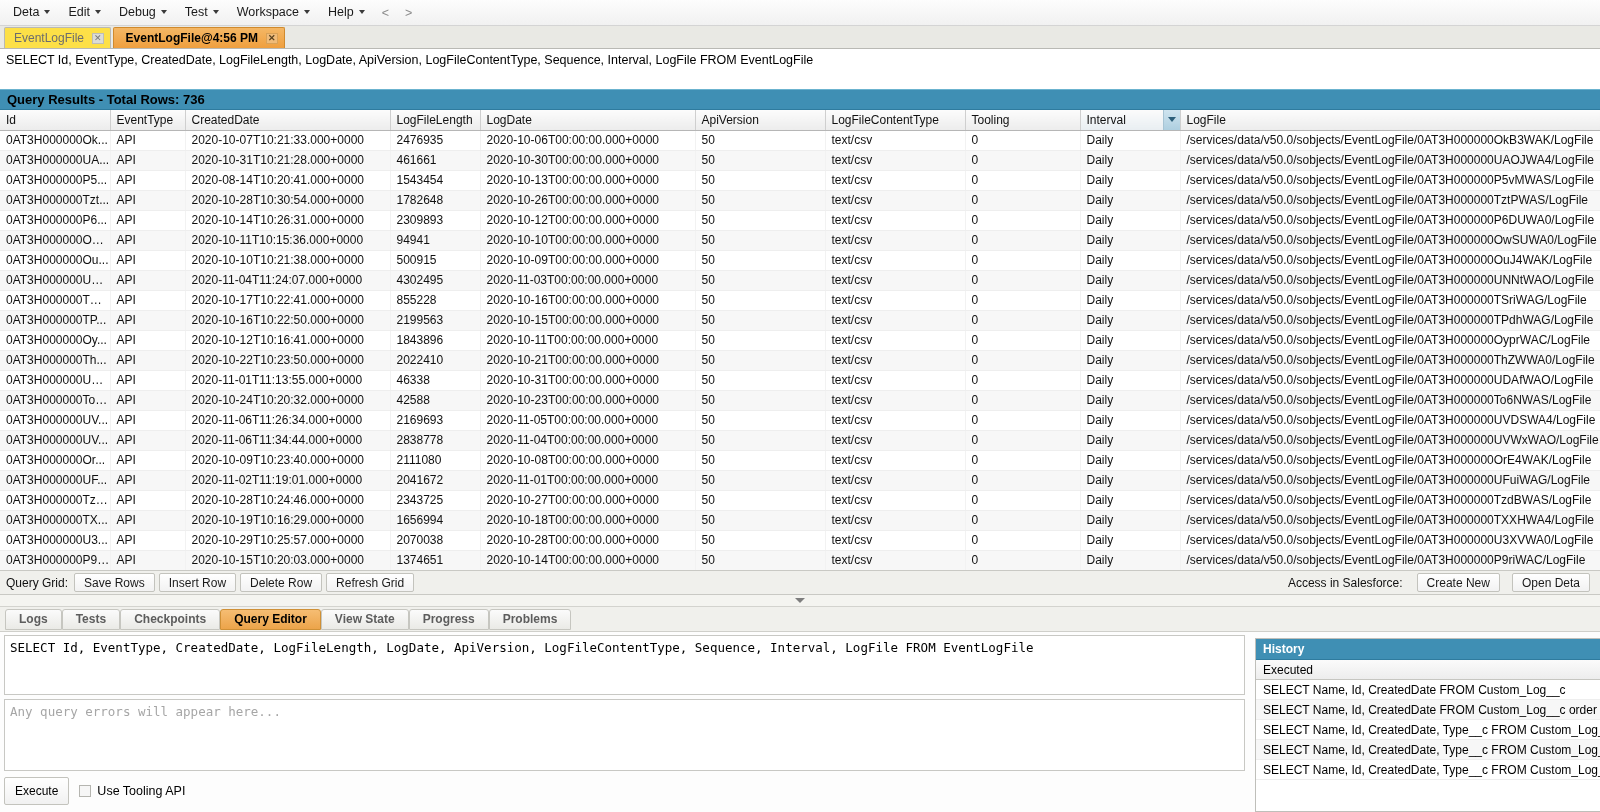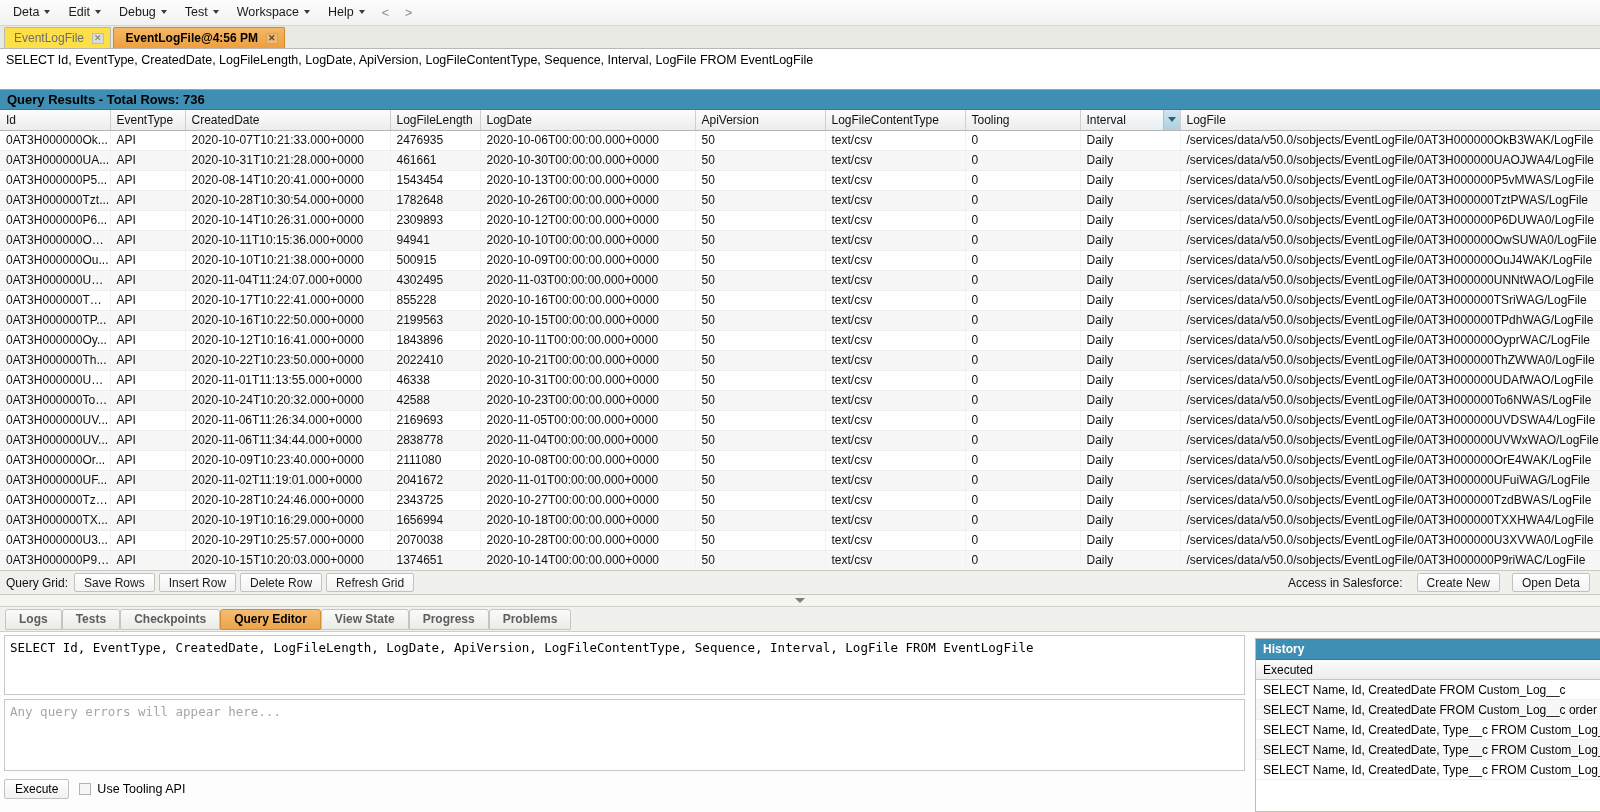--- a/index.html
+++ b/index.html
@@ -233,21 +233,21 @@
     margin-top: 4px;
     border: 1px solid #c8c8c4;
     background: #ffffff;
     font-family: "DejaVu Sans Mono", monospace;
     font-size: 12.5px;
     padding: 4px 5px;
     color: #a6a6a6;
   }
   .exec-row { flex: 0 0 30px; display: flex; align-items: center; padding-top: 6px; }
   .exec-btn {
-    height: 20px; padding: 0 10px;
+    height: 28px; padding: 0 10px;
     background: linear-gradient(#ffffff, #f1f1f1);
     border: 1px solid #c3c3bd; border-radius: 2px;
     font-size: 12px; display: inline-flex; align-items: center;
     margin-right: 10px;
   }
   .chk {
     width: 12px; height: 12px;
     border: 1px solid #b5b5b0;
     background: #f6f6f6;
     display: inline-block; margin-right: 6px;

